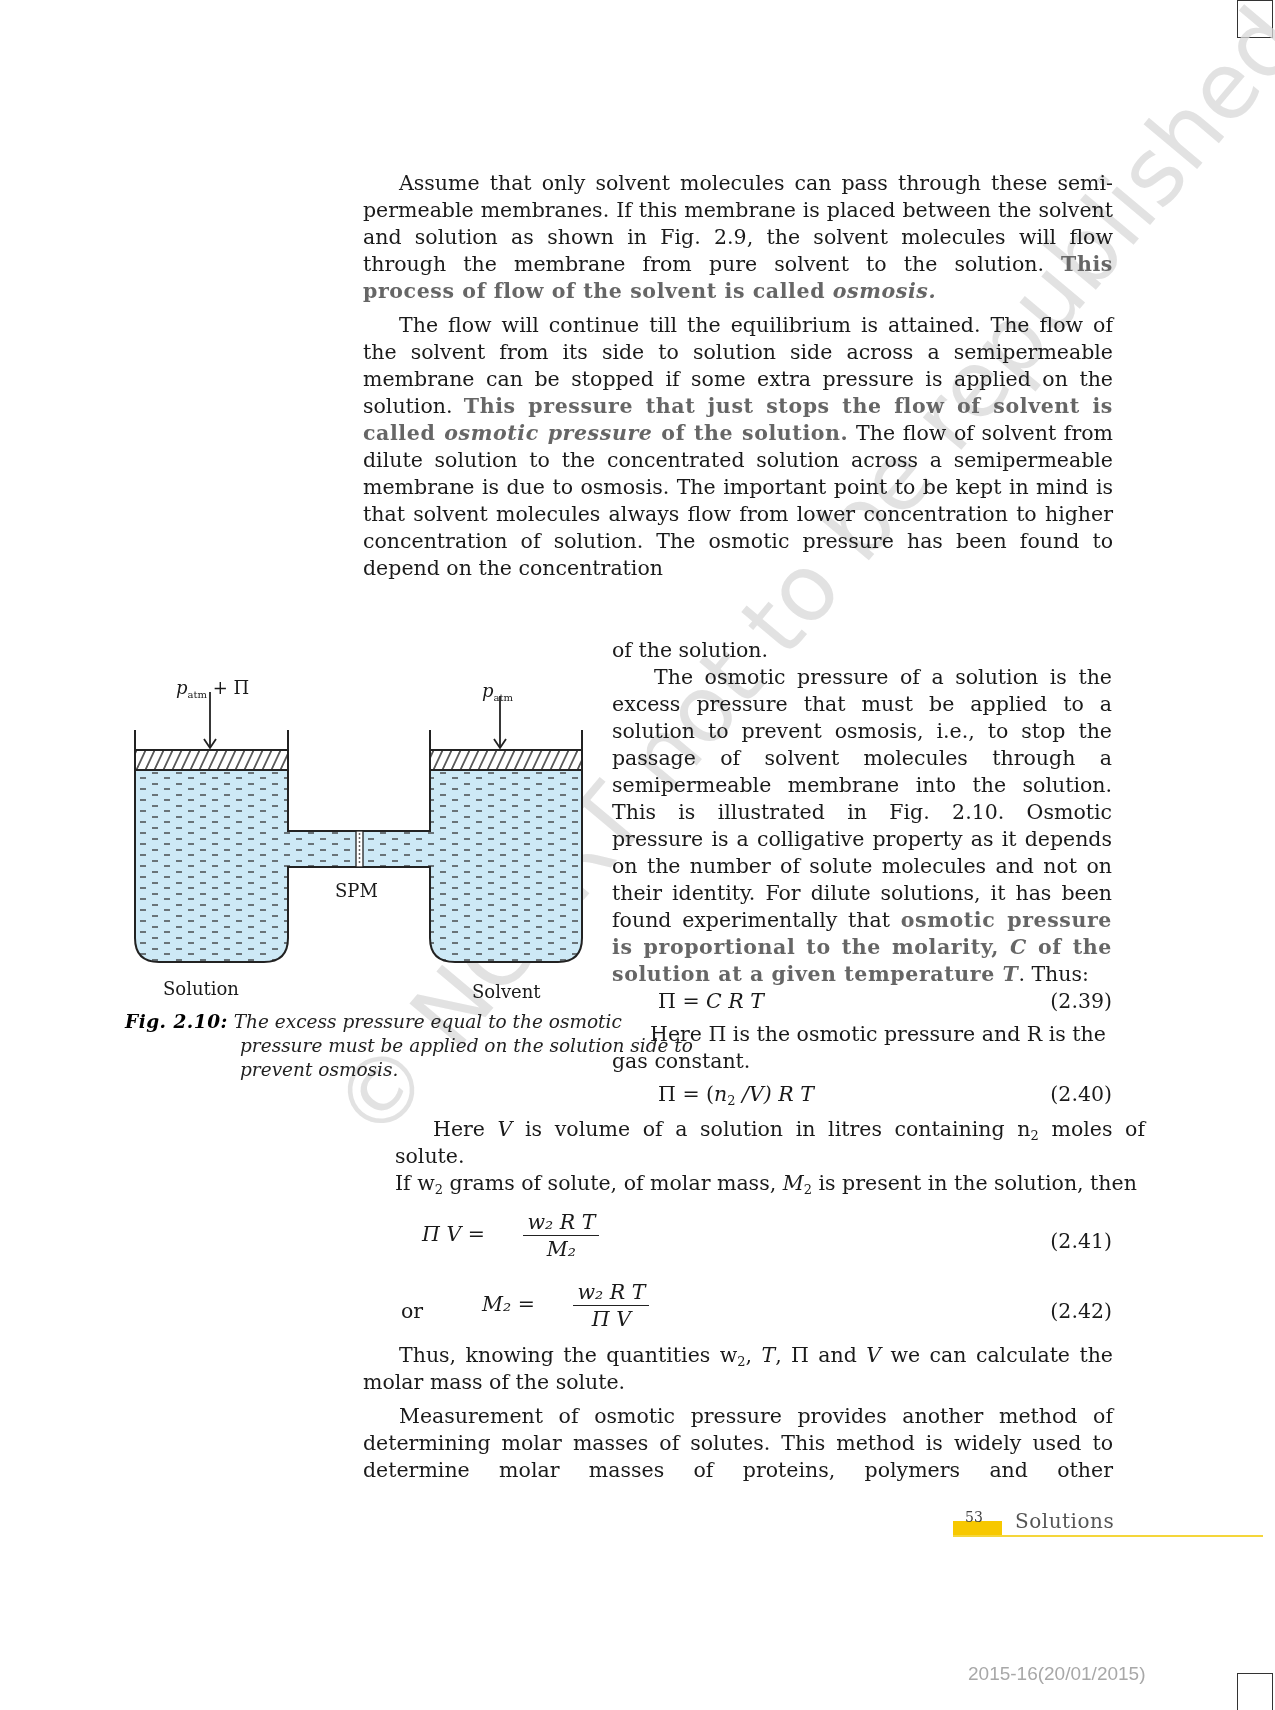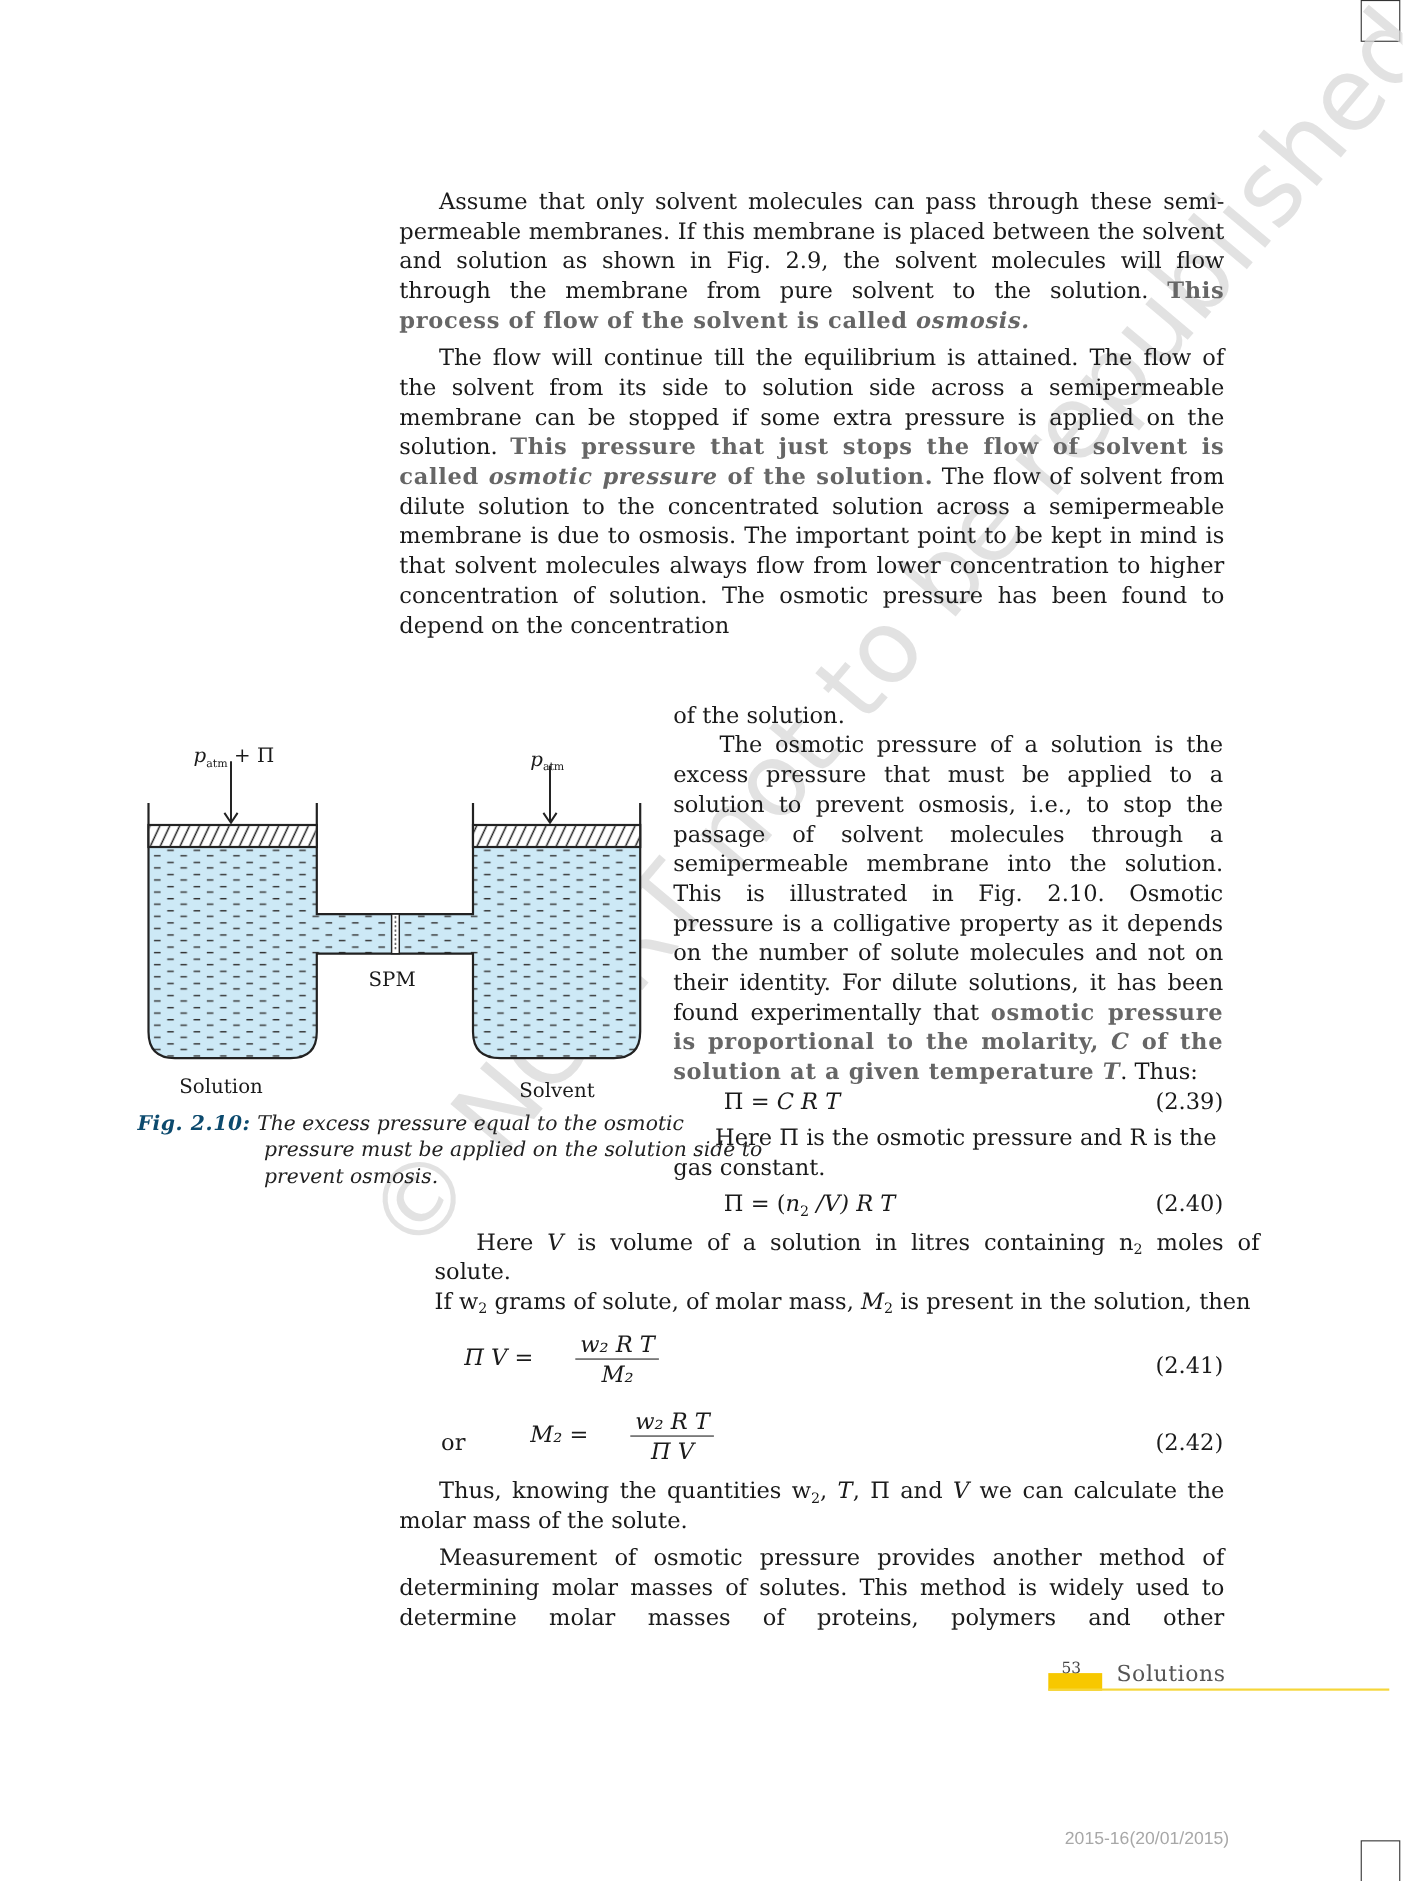--- a/index.html
+++ b/index.html
@@ -28,27 +28,27 @@
   .eqnum { position:absolute; font-size:20.5px; line-height:27px; z-index:1; text-align:right; width:100px; }
   sub { font-size:13px; vertical-align:-4px; line-height:0; }
   .frac { display:inline-flex; flex-direction:column; align-items:center; vertical-align:middle;margin-left:32px; }
   .frac .num { border-bottom:1.5px solid #222; padding:0 4px 1px; line-height:24px; }
   .frac .den { line-height:24px; padding-top:1px; }
   .fig-label { position:absolute; font-size:18px; z-index:1; }
   .caption {
     position:absolute; left:125px; top:1010px; width:465px; font-size:18.5px; line-height:24px;
     font-style:italic; z-index:1; color:#222;
   }
-  .caption .cap-title { font-weight:bold; color:#0c4a6e; font-style:italic; letter-spacing:0.5px; }
+  .caption .cap-title { font-weight:bold; color:#000000; font-style:italic; letter-spacing:0.5px; }
   .caption .cap-body { display:inline; }
   .footer-bar { position:absolute; left:953px; top:1535px; width:310px; height:2px; background:#f5d63a; }
   .footer-block { position:absolute; left:953px; top:1521px; width:49px; height:16px; background:#f7c800; }
   .footer-num { position:absolute; left:965px; top:1509px; font-size:14px; color:#444; z-index:2; }
   .footer-title { position:absolute; left:1015px; top:1509px; font-size:20px; color:#555; letter-spacing:0.5px; }
-  .stamp { position:absolute; left:968px; top:1663px; font-family:"Liberation Sans","DejaVu Sans",sans-serif; font-size:16px; color:#a8a8a8; }
+  .stamp { position:absolute; left:968px; top:1663px; font-family:"Liberation Sans","DejaVu Sans",sans-serif; font-size:19px; color:#a8a8a8; }
 </style>
 </head>
 <body>
 
 <div class="crop-mark" style="left:1237px;top:0;width:34px;height:36px;"></div>
 <div class="crop-mark" style="left:1237px;top:1673px;width:34px;height:36px;"></div>
 
 <div class="watermark">© NCERT not to be republished</div>
 
 <div class="col" style="left:363px;top:170px;width:750px;">

